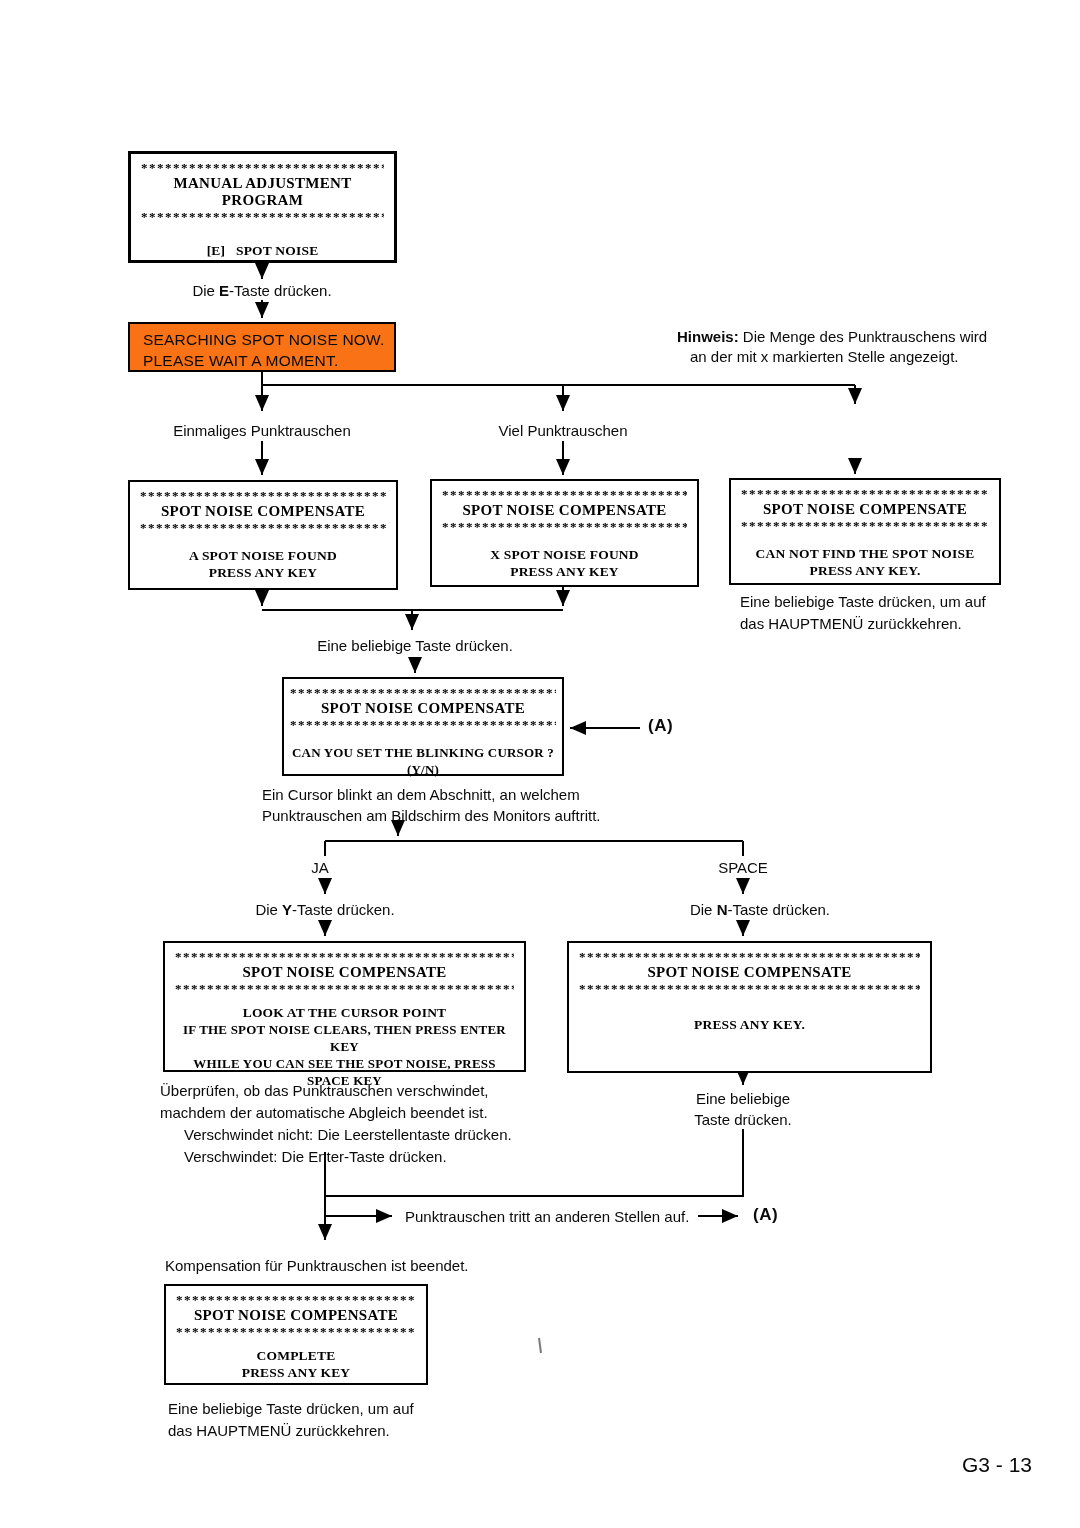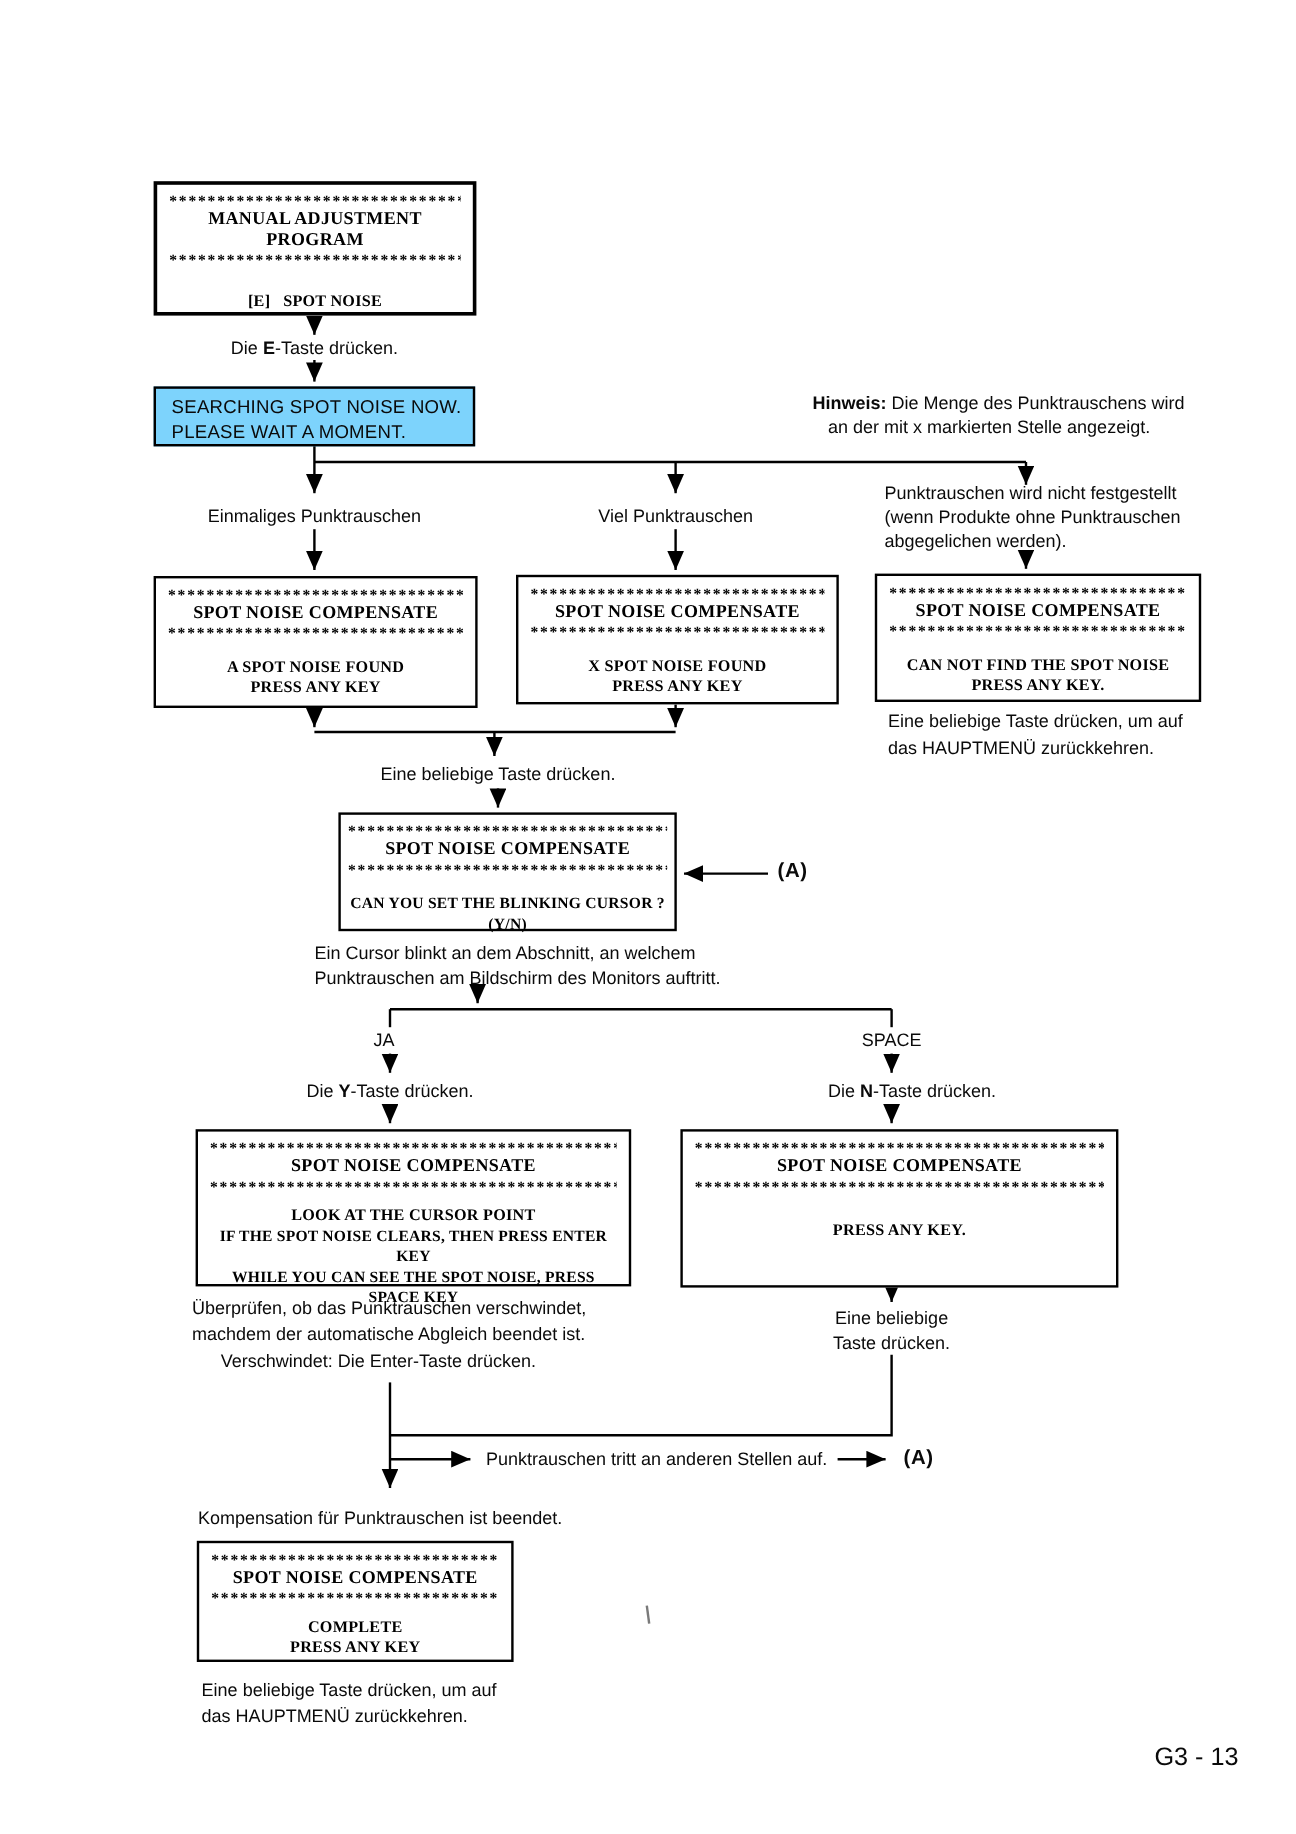--- a/index.html
+++ b/index.html
@@ -12,21 +12,21 @@
   
   .scrbox{position:absolute;box-sizing:border-box;border:2px solid #000;background:#fff;
           padding:6px 10px 4px 10px;font-family:"Liberation Serif", serif;font-weight:bold;
           color:#000;text-align:center;}
   .thick{border-width:3px;}
   .stars{white-space:nowrap;overflow:hidden;font-size:13px;line-height:15px;letter-spacing:1.5px;text-align:left;}
   .scr-title{font-size:15px;line-height:17px;letter-spacing:.3px;}
   .scr-line{font-size:13.5px;line-height:17px;letter-spacing:.2px;}
   .scr-line.pre{white-space:pre;}
   .g8{height:8px;} .g10{height:10px;} .g12{height:12px;} .g18{height:18px;}
-  .plainbox{position:absolute;box-sizing:border-box;border:2px solid #000;background:#7dd3fc;
+  .plainbox{position:absolute;box-sizing:border-box;border:2px solid #000;background:#f97316;
             padding:5px 0 0 13px;font-size:15.5px;line-height:21px;letter-spacing:.2px;}
   .aref{font-weight:bold;font-size:17px;letter-spacing:.5px;}
   .indent{padding-left:24px;}
   .indent-sm{padding-left:13px;}
   b{font-weight:bold;}
 </style>
 </head>
 <body>
 
 <div id="canvas">
@@ -90,25 +90,20 @@
     <div>PLEASE WAIT A MOMENT.</div>
   </div>
 
   <div class="abs sans" style="left:677px;top:327px;width:330px;">
     <div><b>Hinweis:</b><span> Die Menge des Punktrauschens wird</span></div>
     <div class="indent-sm">an der mit x markierten Stelle angezeigt.</div>
   </div>
 
   <div class="abs sans ctr" style="left:142px;top:421px;width:240px;">Einmaliges Punktrauschen</div>
   <div class="abs sans ctr" style="left:463px;top:421px;width:200px;">Viel Punktrauschen</div>
-  <div class="abs sans" style="left:737px;top:402px;width:270px;line-height:20px;">
-    <div>Punktrauschen wird nicht festgestellt</div>
-    <div>(wenn Produkte ohne Punktrauschen</div>
-    <div>abgegelichen werden).</div>
-  </div>
 
   <div class="scrbox" style="left:128px;top:480px;width:270px;height:110px;">
     <div class="stars">**********************************************************************</div>
     <div class="scr-title">SPOT NOISE COMPENSATE</div>
     <div class="stars">**********************************************************************</div>
     <div class="g12"></div>
     <div class="scr-line">A SPOT NOISE FOUND</div>
     <div class="scr-line">PRESS ANY KEY</div>
   </div>
 
@@ -177,20 +172,21 @@
     <div class="scr-title">SPOT NOISE COMPENSATE</div>
     <div class="stars">**********************************************************************</div>
     <div class="g10"></div>
     <div class="g10"></div>
     <div class="scr-line">PRESS ANY KEY.</div>
   </div>
 
   <div class="abs sans" style="left:160px;top:1080px;width:420px;line-height:22px;">
     <div>Überprüfen, ob das Punktrauschen verschwindet,</div>
     <div>machdem der automatische Abgleich beendet ist.</div>
+    <div class="indent">Verschwindet nicht: Die Leerstellentaste drücken.</div>
     <div class="indent">Verschwindet: Die Enter-Taste drücken.</div>
   </div>
 
   <div class="abs sans ctr" style="left:673px;top:1088px;width:140px;line-height:21px;">
     <div>Eine beliebige</div>
     <div>Taste drücken.</div>
   </div>
 
   <div class="abs sans" style="left:405px;top:1207px;">Punktrauschen tritt an anderen Stellen auf.</div>
   <div class="abs aref" style="left:753px;top:1205px;">(A)</div>

